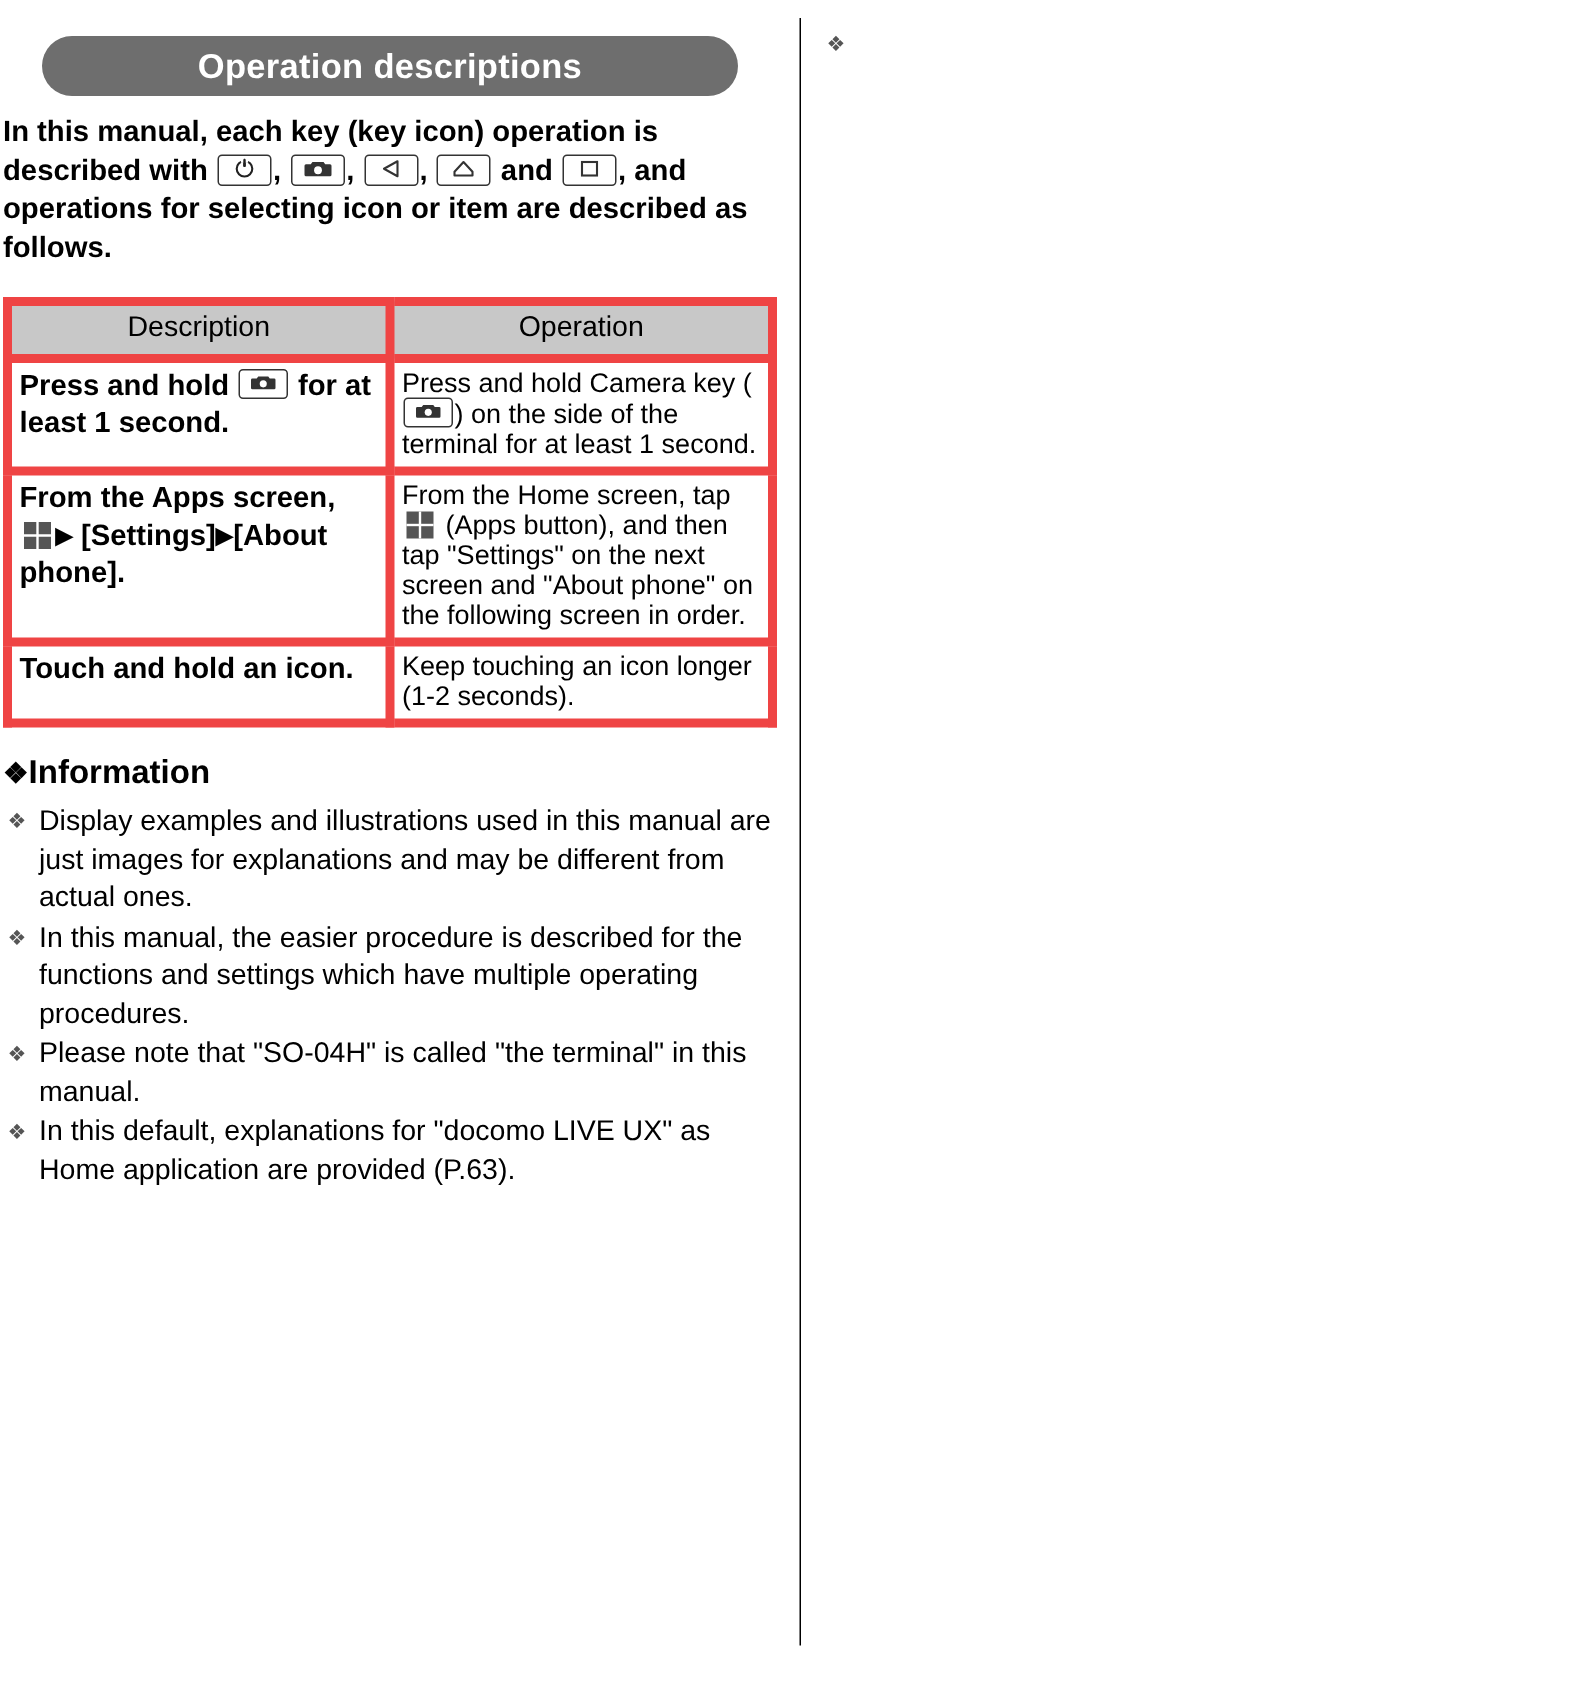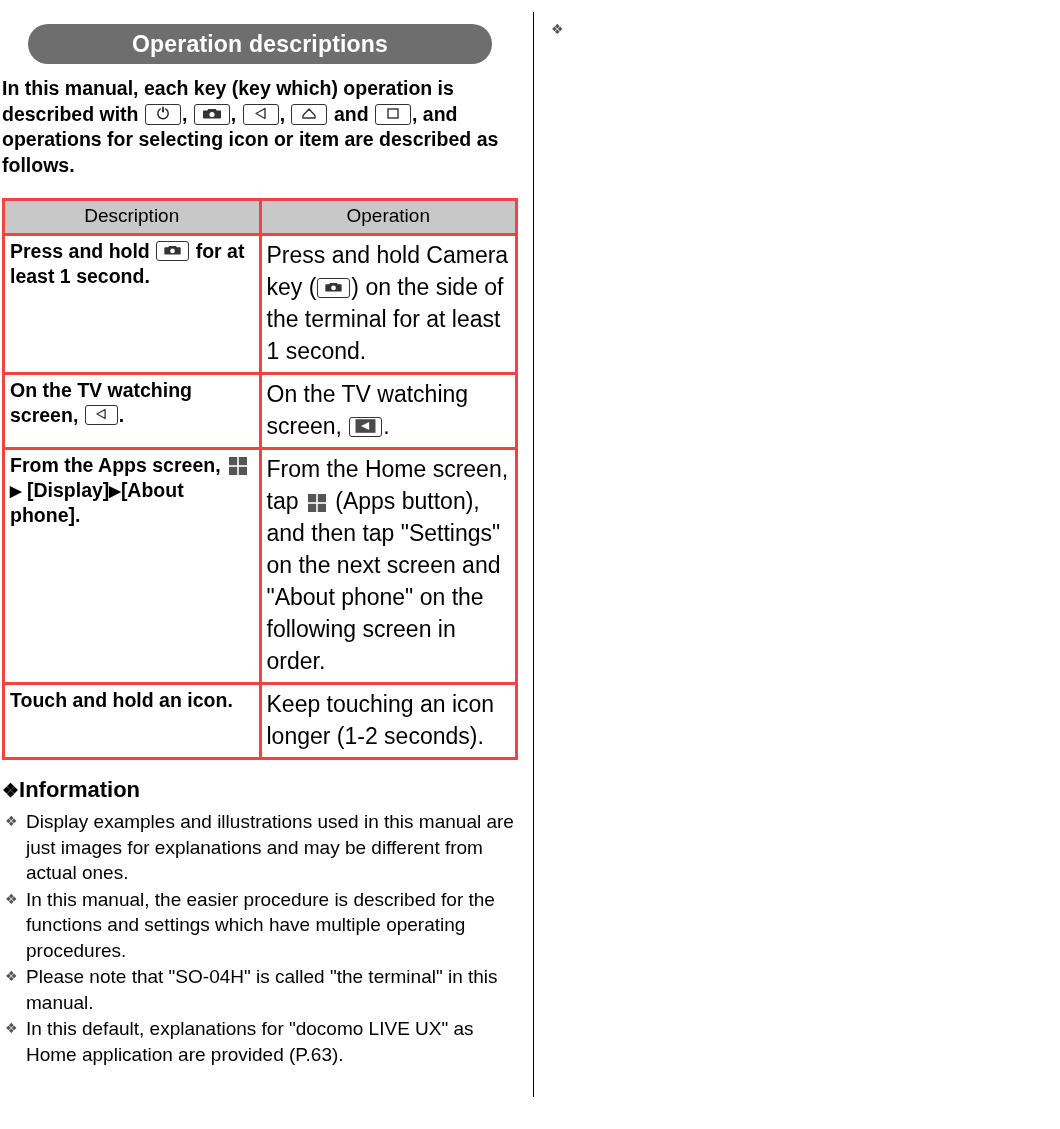--- a/index.html
+++ b/index.html
@@ -101,40 +101,40 @@
   }
 
   
   table.optable {
     border-collapse: collapse;
     margin: 20px 0 0 2px;
     width: 516px;
     table-layout: fixed;
   }
   table.optable th, table.optable td {
-    border: 3px solid #ef4444;
+    border: 6px solid #ef4444;
     vertical-align: top;
     padding: 3px 5px 5px 5px;
   }
   table.optable th {
     background: #c8c8c8;
     text-align: center;
     font-size: 19px;
     font-weight: normal;
     padding: 4px 5px 6px 5px;
   }
   td.desc {
     width: 196px;
     font-size: 19.5px;
     line-height: 25px;
     font-weight: bold;
   }
   td.oper {
-    font-size: 23px;
-    line-height: 32px;
+    font-size: 18px;
+    line-height: 20px;
   }
 
   
   .info-head {
     margin: 16px 0 0 2px;
     font-size: 22px;
     font-weight: bold;
     line-height: 28px;
   }
   .info-head .flower { font-size: 19px; }
@@ -178,21 +178,21 @@
 
 <div class="page">
 
   <div class="col-left">
 
     <div class="section-pill">
       <span>Operation descriptions</span>
     </div>
 
     <div class="intro">
-      <span>In this manual, each key (key which) operation is described with</span>
+      <span>In this manual, each key (key icon) operation is described with</span>
       <span class="keyicon">
         <svg width="32" height="17" viewBox="0 0 32 17">
             <g fill="none" stroke="#222" stroke-width="1.4">
               <circle cx="16" cy="8.5" r="5.2"></circle>
               <path d="M16 2.4 L16 6.6" stroke-width="1.6" stroke-linecap="round"></path>
             </g>
             <rect x="13.6" y="1.5" width="4.8" height="3" fill="#fff"></rect>
             <path d="M16 2.6 L16 6.4" stroke="#222" stroke-width="1.6" stroke-linecap="round"></path>
           </svg>
       </span><span>,</span>
@@ -249,50 +249,31 @@
                   <g fill="#333">
                     <path d="M8 5.5 h3.2 l1.1-1.5 h7.4 l1.1 1.5 H24 a1 1 0 0 1 1 1 v6 a1 1 0 0 1 -1 1 H8 a1 1 0 0 1 -1 -1 v-6 a1 1 0 0 1 1 -1 z"></path>
                   </g>
                   <circle cx="16" cy="9.5" r="2.6" fill="#fff"></circle>
                 </svg>
             </span><span>) on the side of the terminal for at least 1 second.</span>
           </td>
         </tr>
         <tr>
           <td class="desc">
-            <span>On the TV watching screen,</span>
-            <span class="keyicon small">
-              <svg width="29" height="16" viewBox="0 0 32 17">
-                  <path d="M20 3.5 L11 8.5 L20 13.5 Z" fill="none" stroke="#333" stroke-width="1.4" stroke-linejoin="round"></path>
-                </svg>
-            </span><span>.</span>
-          </td>
-          <td class="oper">
-            <span>On the TV watching screen,</span>
-            <span class="keyicon small" style="background:#fff;">
-              <svg width="29" height="16" viewBox="0 0 32 17">
-                  <rect x="5" y="1" width="22" height="15" fill="#4a4a4a"></rect>
-                  <path d="M20 4 L11 8.5 L20 13 Z" fill="#ffffff"></path>
-                </svg>
-            </span><span>.</span>
-          </td>
-        </tr>
-        <tr>
-          <td class="desc">
             <span>From the Apps screen,</span>
             <span class="apps-icon">
               <svg width="20" height="20" viewBox="0 0 20 20">
                   <rect x="1" y="1" width="18" height="18" fill="#555"></rect>
                   <g stroke="#fff" stroke-width="1.6">
                     <path d="M1 10 H19"></path>
                     <path d="M10 1 V19"></path>
                   </g>
                 </svg>
             </span><span class="arrow-right">▶</span>
-            <span>[Display]</span><span class="arrow-right">▶</span><span>[About phone].</span>
+            <span>[Settings]</span><span class="arrow-right">▶</span><span>[About phone].</span>
           </td>
           <td class="oper">
             <span>From the Home screen, tap</span>
             <span class="apps-icon">
               <svg width="20" height="20" viewBox="0 0 20 20">
                   <rect x="1" y="1" width="18" height="18" fill="#555"></rect>
                   <g stroke="#fff" stroke-width="1.6">
                     <path d="M1 10 H19"></path>
                     <path d="M10 1 V19"></path>
                   </g>

